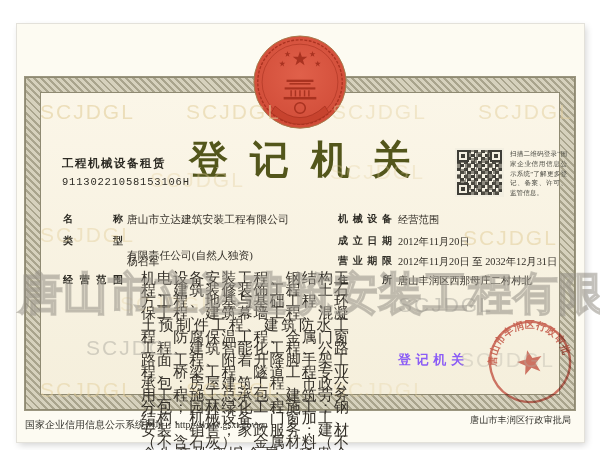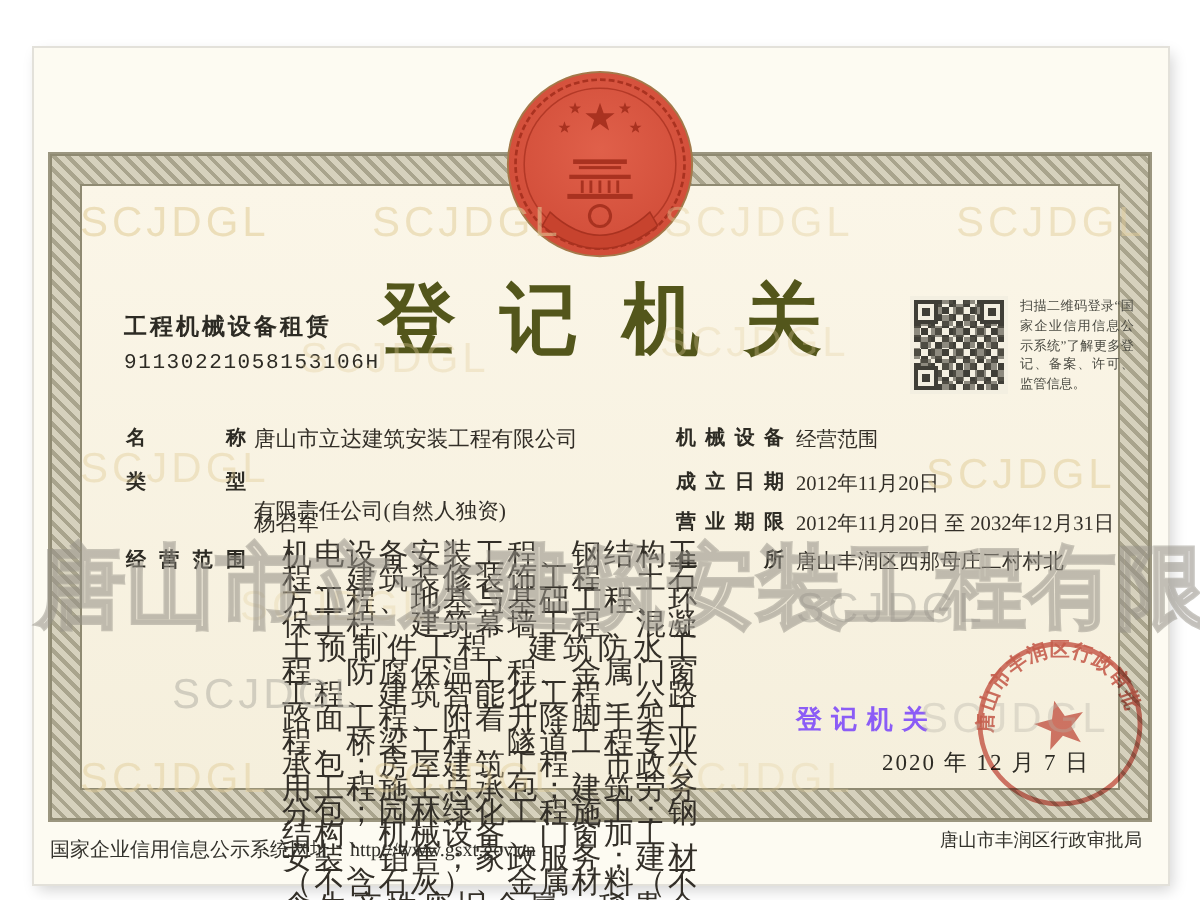--- a/index.html
+++ b/index.html
@@ -138,21 +138,20 @@
     <span class="flabel r-label" style="top:234px">成立日期</span>
     <span class="lv r-val" style="top:235px">2012年11月20日</span>
 
     <span class="flabel r-label" style="top:254px">营业期限</span>
     <span class="lv r-val" style="top:255px">2012年11月20日 至 2032年12月31日</span>
 
     <span class="flabel r-label" style="top:273px">住所</span>
     <span class="lv r-val" style="top:274px">唐山丰润区西那母庄二村村北</span>
 
     <div class="reg-label">登记机关</div>
-    <div class="reg-date">2020 年 12 月 7 日</div>
 
     <div class="footer-left">国家企业信用信息公示系统网址：http://www.gsxt.gov.cn</div>
     <div class="footer-right">唐山市丰润区行政审批局</div>
   </div>
 
   <svg class="stamp" width="104" height="104" viewBox="0 0 104 104">
     <defs>
         <path id="arc" d="M18,52 A34,34 0 1 1 86,52" fill="none"></path>
       </defs>
     <circle cx="52" cy="52" r="40" fill="none" stroke="#c4473a" stroke-width="2.4" opacity=".85"></circle>

